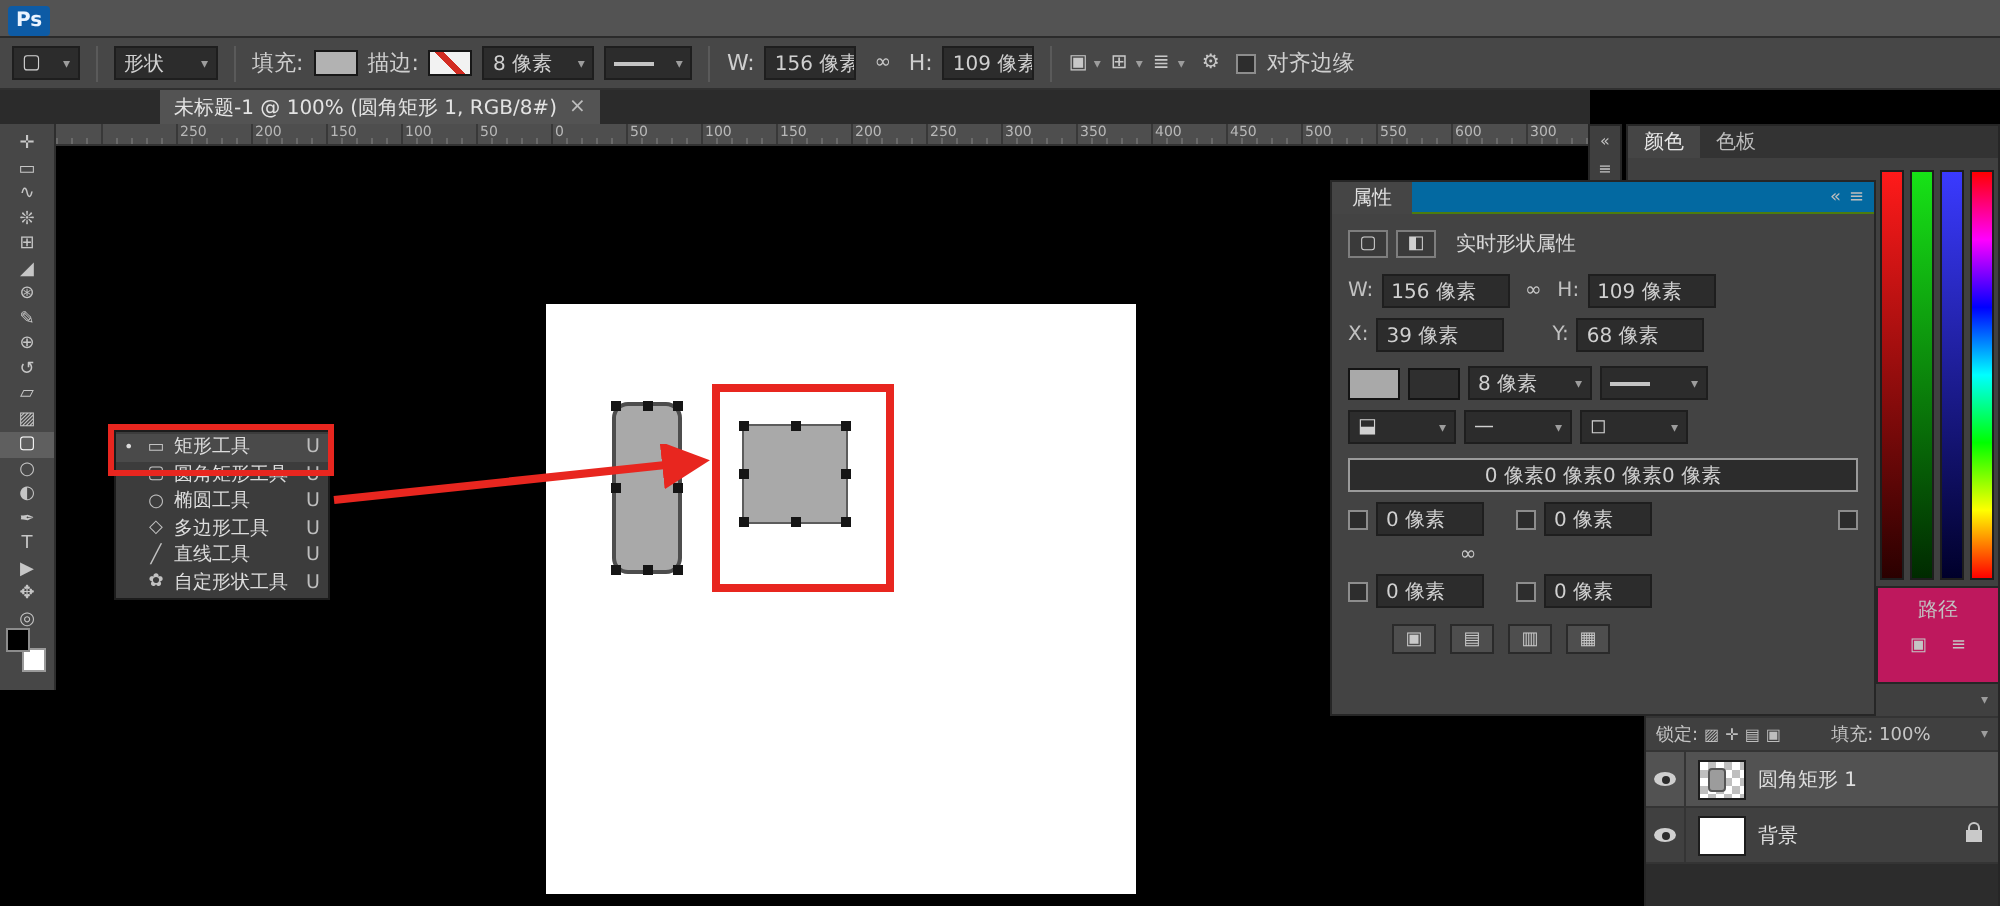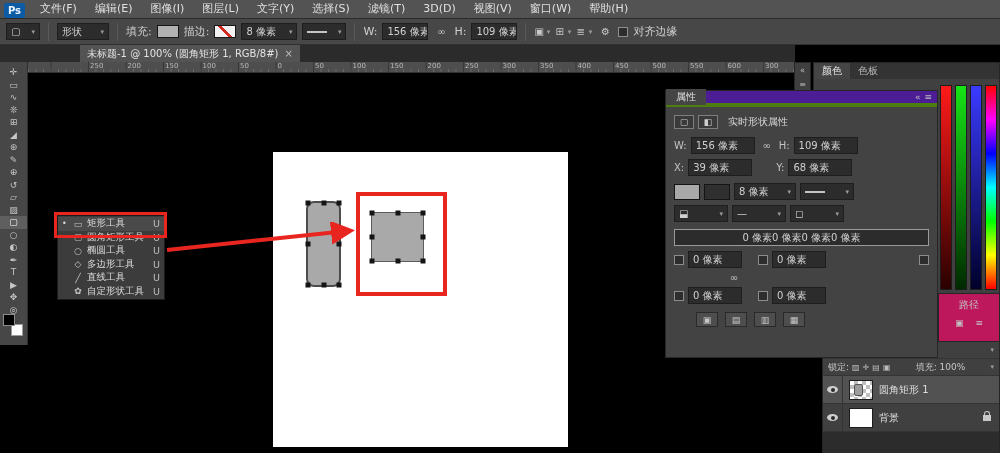--- a/index.html
+++ b/index.html
@@ -66,21 +66,21 @@
   
   #flyout { position:absolute; left:57px; top:215px; width:108px; background:#3c3c3c; border:1px solid #1c1c1c; box-shadow:2px 3px 6px rgba(0,0,0,.6); z-index:6; padding:1px 0; }
   .fly-row { height:13.5px; display:flex; align-items:center; font-size:9.5px; color:#dcdcdc; padding:0 4px; gap:3px; }
   .fly-row.selected { background:#4a4a4a; }
   .fly-marker { width:7px; font-size:8px; }
   .fly-ico { width:12px; text-align:center; font-size:9px; color:#c2c2c2; }
   .fly-label { flex:1; white-space:nowrap; overflow:hidden; }
   .fly-short { width:10px; text-align:right; color:#bdbdbd; }
 
   
-  .panel-titlebar { height:16px; background:#4c1d95; border-bottom:4px solid #4d7c0f; display:flex; align-items:center; }
+  .panel-titlebar { height:16px; background:#0369a1; border-bottom:1px solid #4d7c0f; display:flex; align-items:center; }
   .panel-tab { height:16px; background:#454545; padding:0 10px; font-size:10px; color:#e0e0e0; display:flex; align-items:center; }
   .tb-icons { margin-left:auto; display:flex; gap:4px; padding-right:5px; font-size:9px; color:#bdbdbd; }
 
   #collapse-strip { position:absolute; left:794px; top:62px; width:17px; height:30px; background:#3f3f3f; border:1px solid #262626; display:flex; flex-direction:column; align-items:center; justify-content:space-around; font-size:8px; color:#c0c0c0; z-index:3; }
 
   #color-panel { position:absolute; left:813px; top:62px; width:187px; height:233px; background:#404040; border:1px solid #262626; z-index:3; }
   #color-tabs { display:flex; height:16px; background:#333; }
   .color-tab { height:16px; padding:0 8px; font-size:10px; display:flex; align-items:center; color:#bcbcbc; background:#333; }
   .color-tab.active { background:#454545; color:#e6e6e6; }
   .cbar { position:absolute; top:22px; width:12px; height:205px; border:1px solid #1d1d1d; }
@@ -120,33 +120,20 @@
   .lock::before { content:""; position:absolute; left:1px; top:-4px; width:4px; height:4px; border:1px solid #c9c9c9; border-bottom:none; border-radius:3px 3px 0 0; }
   #layers-footer { height:22px; background:#2c2c2c; }
 </style>
 </head>
 <body>
 
 <div id="screen">
 
   <div id="menubar">
     <div class="ps-logo">Ps</div>
-    <div id="menus" style="display:flex">
-        <span class="menu-item">文件(F)</span>
-        <span class="menu-item">编辑(E)</span>
-        <span class="menu-item">图像(I)</span>
-        <span class="menu-item">图层(L)</span>
-        <span class="menu-item">文字(Y)</span>
-        <span class="menu-item">选择(S)</span>
-        <span class="menu-item">滤镜(T)</span>
-        <span class="menu-item">3D(D)</span>
-        <span class="menu-item">视图(V)</span>
-        <span class="menu-item">窗口(W)</span>
-        <span class="menu-item">帮助(H)</span>
-      </div>
   </div>
 
   <div id="optionsbar">
     <span class="field" style="width:34px">
       <span>▢</span>
       <span class="dd">▾</span>
     </span>
     <span class="ob-sep"></span>
     <span class="field w52">
       <span>形状</span>

